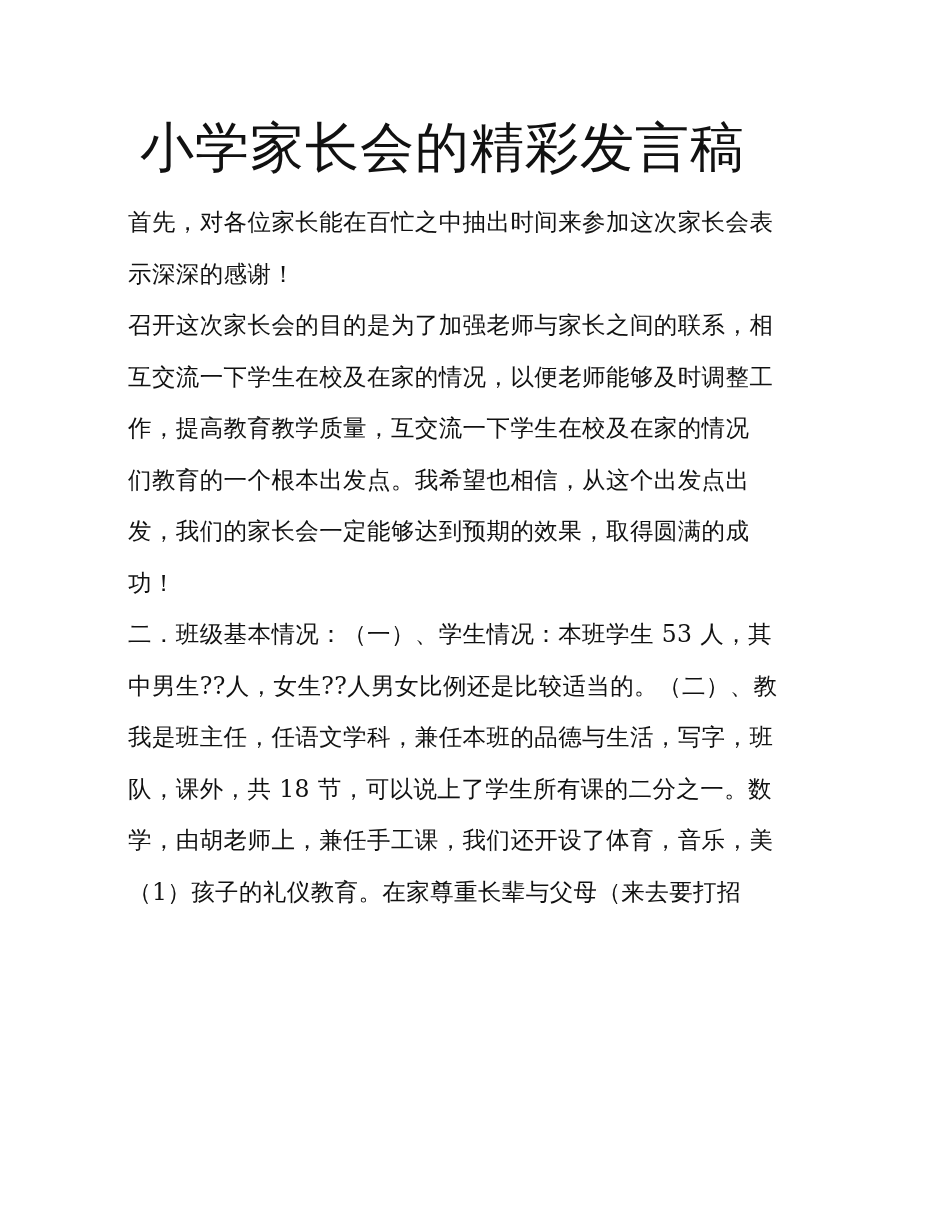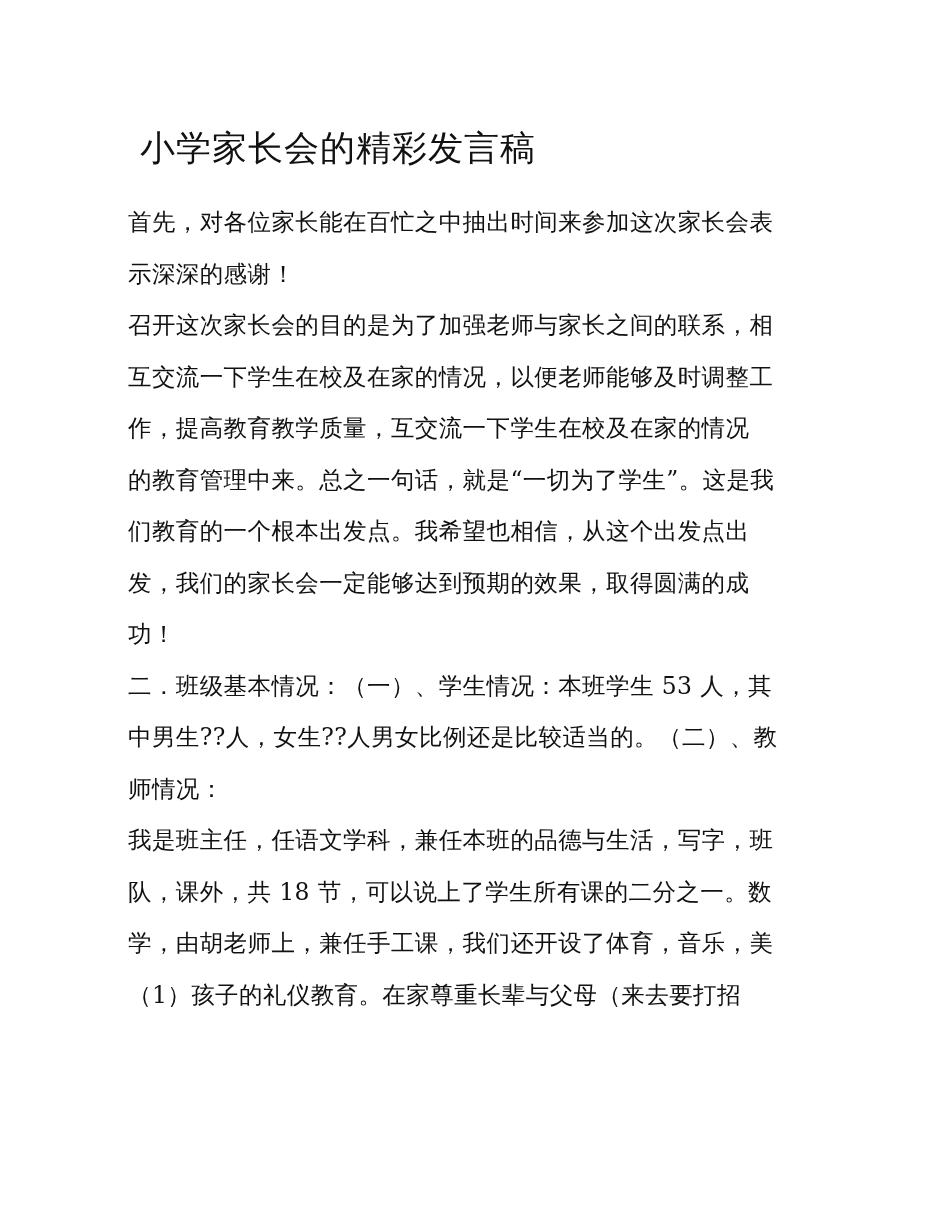--- a/index.html
+++ b/index.html
@@ -20,21 +20,21 @@
       left: 0;
       top: 0;
       width: 950px;
       height: 1229px;
       background: #ffffff;
     }
     .title {
       position: absolute;
       left: 140px;
       top: 118px;
-      font-size: 35px;
+      font-size: 54px;
       line-height: 60px;
       letter-spacing: 1px;
       white-space: nowrap;
       font-weight: normal;
       margin: 0;
     }
     .body-text {
       position: absolute;
       left: 128px;
       top: 199px;
@@ -53,25 +53,23 @@
 
 <div class="page">
   <h1 class="title">小学家长会的精彩发言稿</h1>
 
   <div class="body-text">
     <div class="line">首先，对各位家长能在百忙之中抽出时间来参加这次家长会表</div>
     <div class="line">示深深的感谢！</div>
     <div class="line">召开这次家长会的目的是为了加强老师与家长之间的联系，相</div>
     <div class="line">互交流一下学生在校及在家的情况，以便老师能够及时调整工</div>
     <div class="line">作，提高教育教学质量，互交流一下学生在校及在家的情况</div>
-    <div class="line">的教育管理中来。总之一句话，就是“一切为了学生”。这是我</div>
     <div class="line">们教育的一个根本出发点。我希望也相信，从这个出发点出</div>
     <div class="line">发，我们的家长会一定能够达到预期的效果，取得圆满的成</div>
     <div class="line">功！</div>
     <div class="line">二．班级基本情况：（一）、学生情况：本班学生 53 人，其</div>
     <div class="line">中男生??人，女生??人男女比例还是比较适当的。（二）、教</div>
-    <div class="line">师情况：</div>
     <div class="line">我是班主任，任语文学科，兼任本班的品德与生活，写字，班</div>
     <div class="line">队，课外，共 18 节，可以说上了学生所有课的二分之一。数</div>
     <div class="line">学，由胡老师上，兼任手工课，我们还开设了体育，音乐，美</div>
     <div class="line">（1）孩子的礼仪教育。在家尊重长辈与父母（来去要打招</div>
   </div>
 </div>
 
 </body></html>

